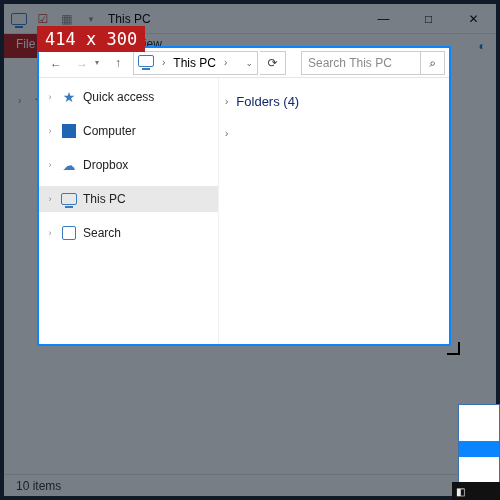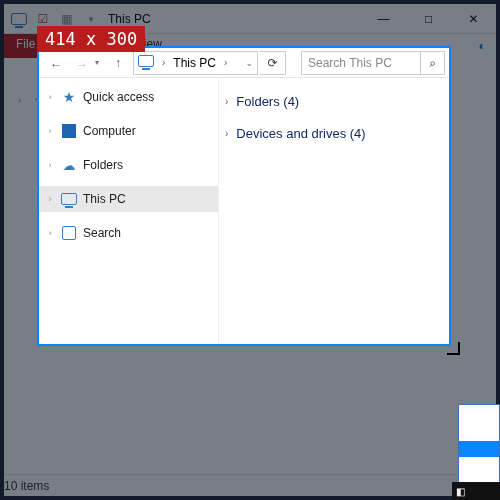--- a/index.html
+++ b/index.html
@@ -34,21 +34,21 @@
   .bg-qat .qat-ico { width:22px; height:22px; display:flex; align-items:center; justify-content:center;}
   .bg-title { color:#000; font-size:12px; margin-left:6px;}
   .bg-winbtns { margin-left:auto; display:flex;}
   .bg-winbtns div { width:45px; height:30px; display:flex; align-items:center; justify-content:center; color:#000;}
   .bg-winbtns .close { color:#000;}
   .bg-ribbon-tabs { height:24px; display:flex; align-items:stretch; background:#fff;}
   .bg-ribbon-tabs .tab { padding:3px 12px; font-size:12px; color:#222;}
   .bg-ribbon-tabs .tab.file { background:#b91c1c; color:#fff;}
   .bg-helpbtn { margin-left:auto; width:28px; display:flex; align-items:center; justify-content:center;}
   .bg-content { position:absolute; left:0; right:0; top:56px; bottom:22px; background:#fff;}
-  .bg-status { position:absolute; left:0; right:0; bottom:0; height:22px; background:#fff; display:flex; align-items:center; padding:0 0; color:#333; font-size:12px; border-top:1px solid #e5e5e5;}
+  .bg-status { position:absolute; left:0; right:0; bottom:0; height:22px; background:#fff; display:flex; align-items:center; padding:0 12px; color:#333; font-size:12px; border-top:1px solid #e5e5e5;}
   .bg-nav-tree { position:absolute; left:0; top:28px; width:210px; bottom:30px; }
   .bg-nav-item { display:flex; align-items:center; height:24px; padding-left:14px; gap:6px; color:#222;}
   .bg-nav-item .arrow { width:10px; color:#888; font-size:10px;}
   .bg-nav-item .ico { width:16px; height:16px; }
 
   
   .dim-badge {
     position:absolute; left:37px; top:26px;
     background:#b91c1c; color:#fff;
     font-size:17px; padding:3px 8px;
@@ -205,21 +205,21 @@
         <span class="arrow">›</span>
           <span class="ico">
             <div class="box-ico"></div>
           </span>
         <span>Computer</span>
       </div>
       <div class="np-spacer"></div>
       <div class="np-item">
         <span class="arrow">›</span>
           <span class="ico cloud-ico">☁</span>
-        <span>Folders</span>
+        <span>Dropbox</span>
       </div>
       <div class="np-spacer"></div>
       <div class="np-item selected">
         <span class="arrow">›</span>
           <span class="ico">
             <div class="pc-ico"></div>
           </span>
         <span>This PC</span>
       </div>
       <div class="np-spacer"></div>
@@ -232,21 +232,20 @@
       </div>
     </div>
     <div class="content-pane">
       <div class="group">
         <span class="chev">›</span>
         <span>Folders (4)</span>
       </div>
       <div style="height:6px"></div>
       <div class="group">
         <span class="chev">›</span>
-        <span>Devices and drives (4)</span>
       </div>
     </div>
   </div>
 </div>
 
 <div class="resize-handle" style="left:445px; top:340px;">
   <svg width="16" height="16">
       <path d="M2 14 L14 14 L14 2" stroke="#000" stroke-width="2" fill="none"></path>
     </svg>
 </div>

